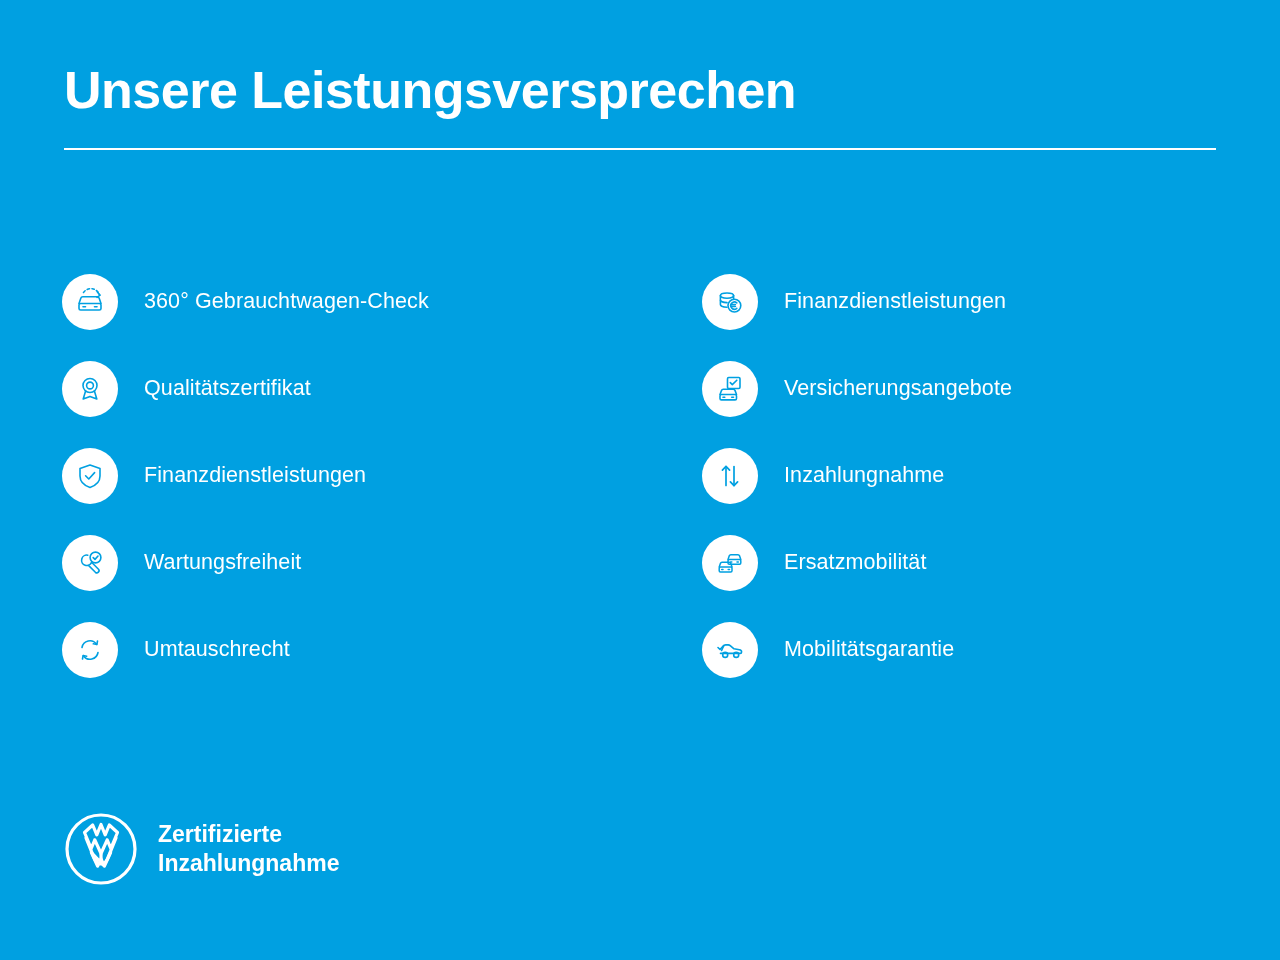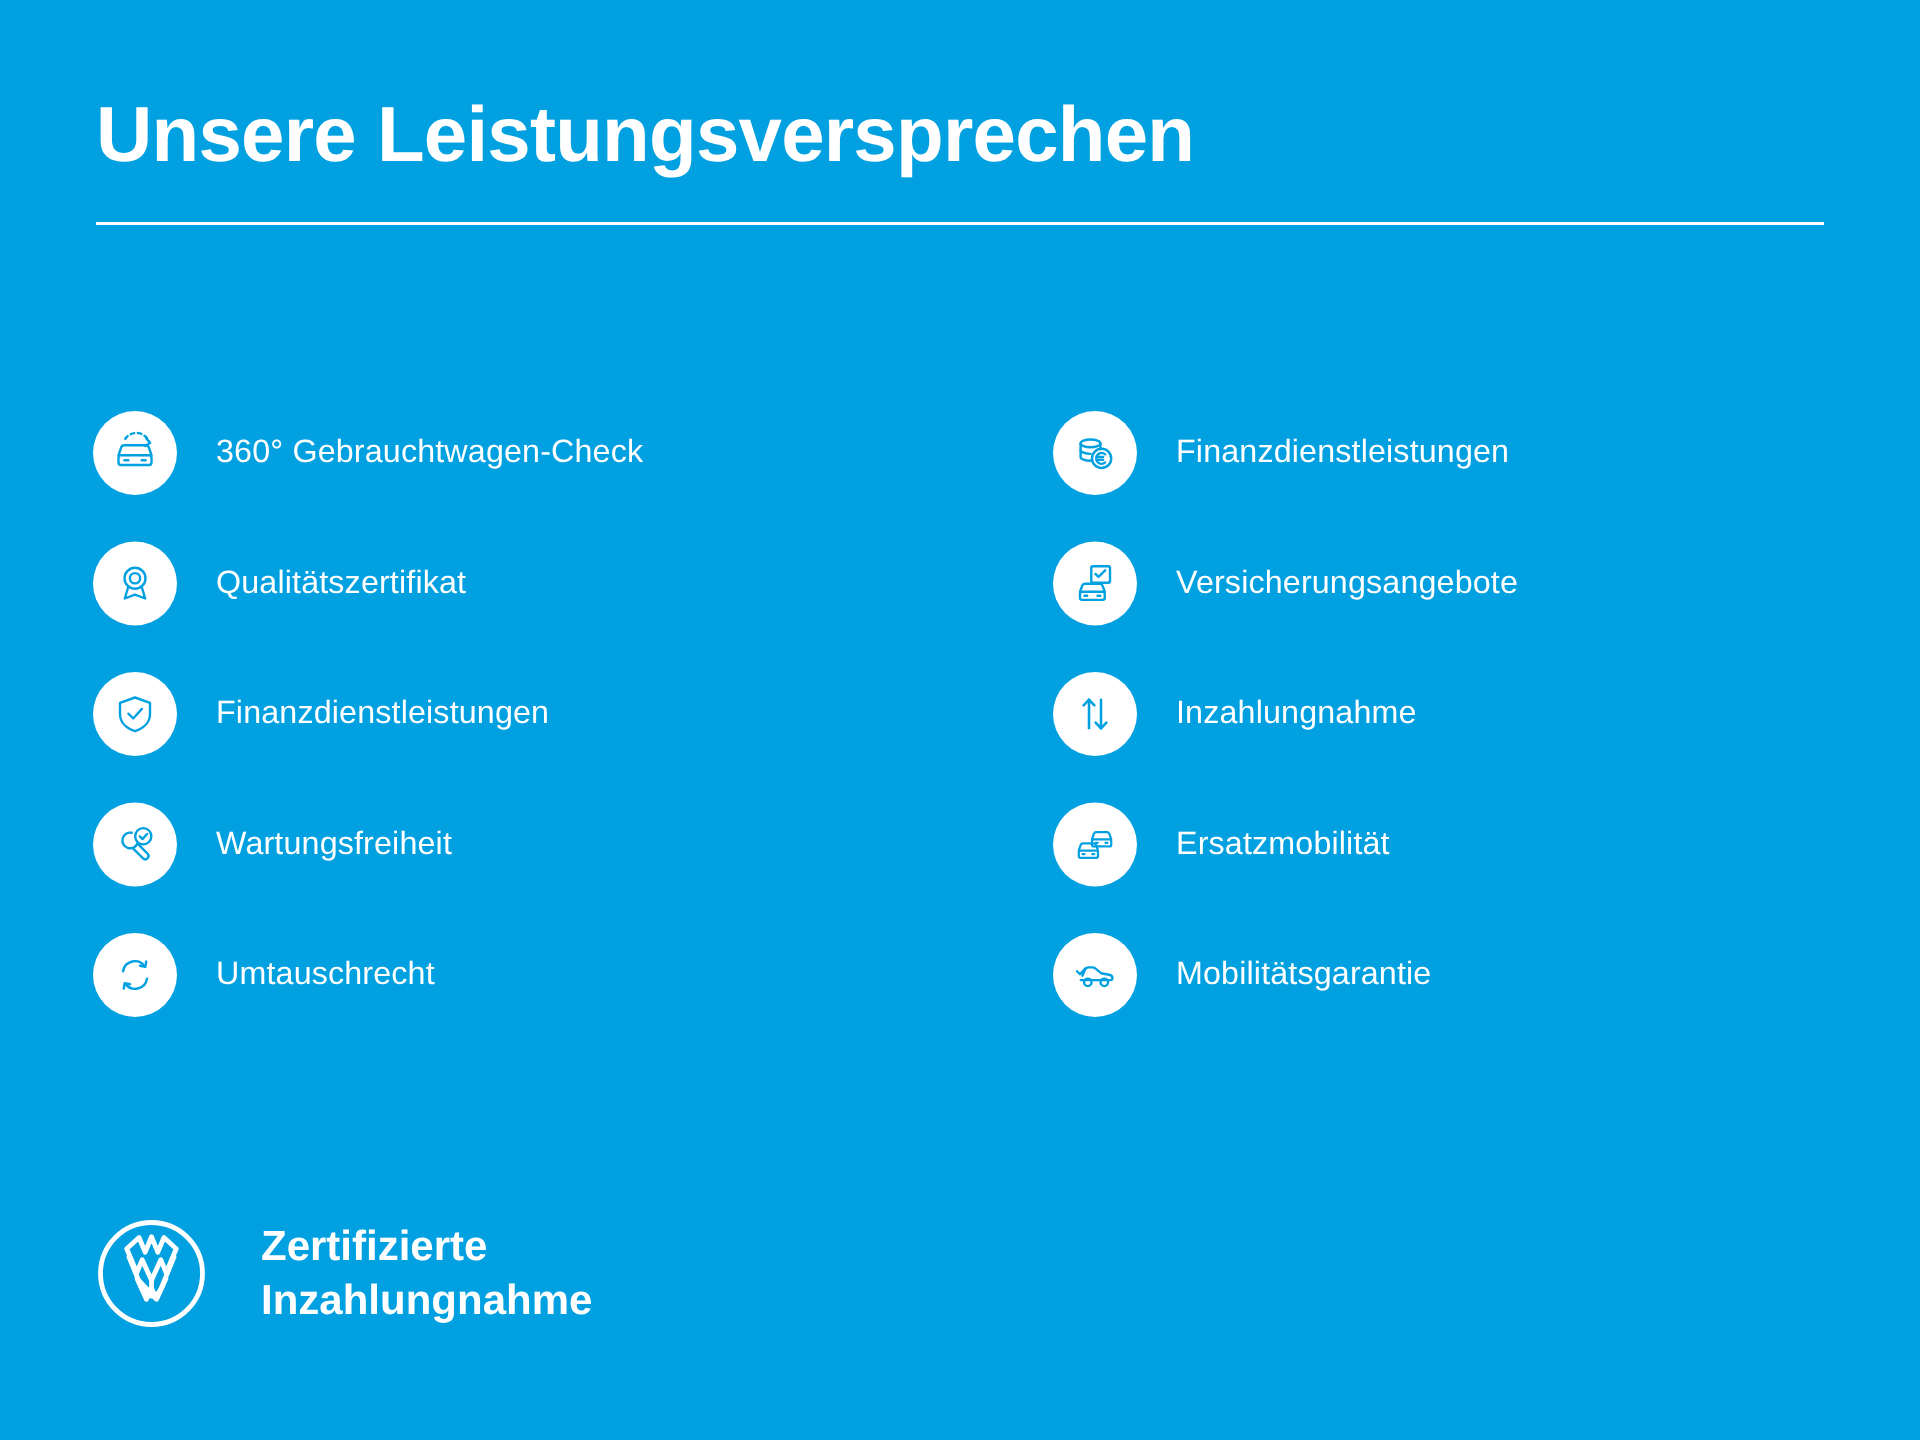--- a/index.html
+++ b/index.html
@@ -82,24 +82,24 @@
     top: 812px;
     display: flex;
     align-items: center;
   }
   .vw-logo {
     width: 74px;
     height: 74px;
     flex: 0 0 74px;
   }
   .footer-text {
-    margin-left: 36px;
+    margin-left: 20px;
     color: #ffffff;
     font-weight: bold;
-    font-size: 28px;
+    font-size: 23px;
     line-height: 1.28;
     white-space: nowrap;
   }
 </style>
 </head>
 <body>
 
 <div class="page">
 
   <div class="title">Unsere Leistungsversprechen</div>

